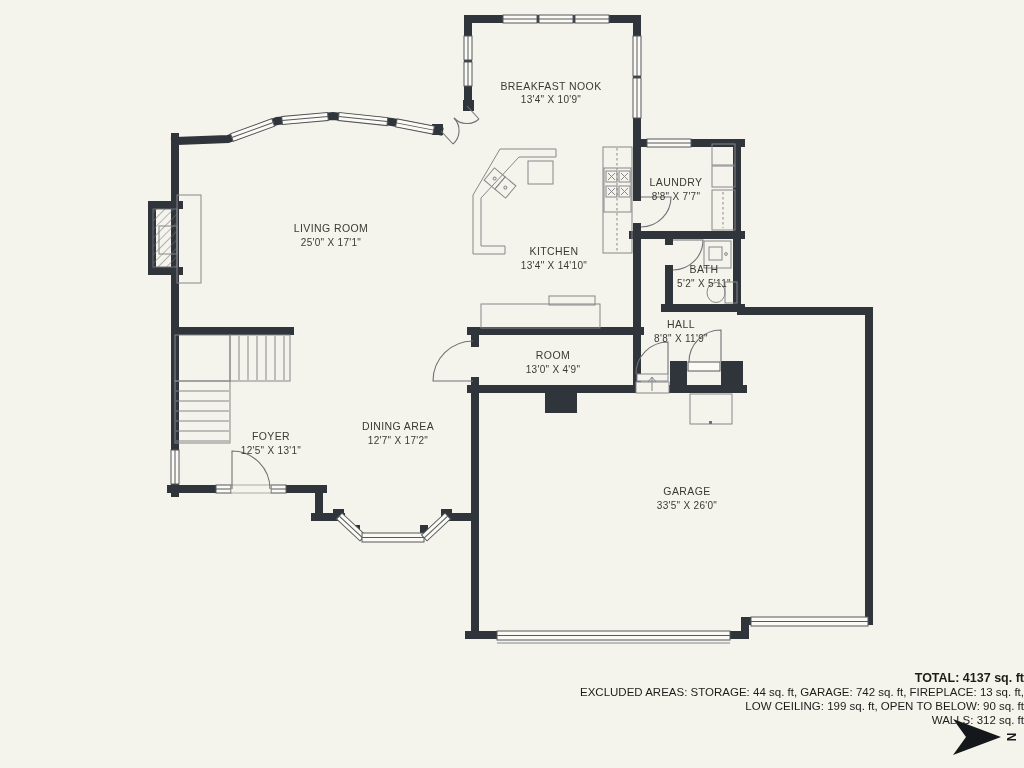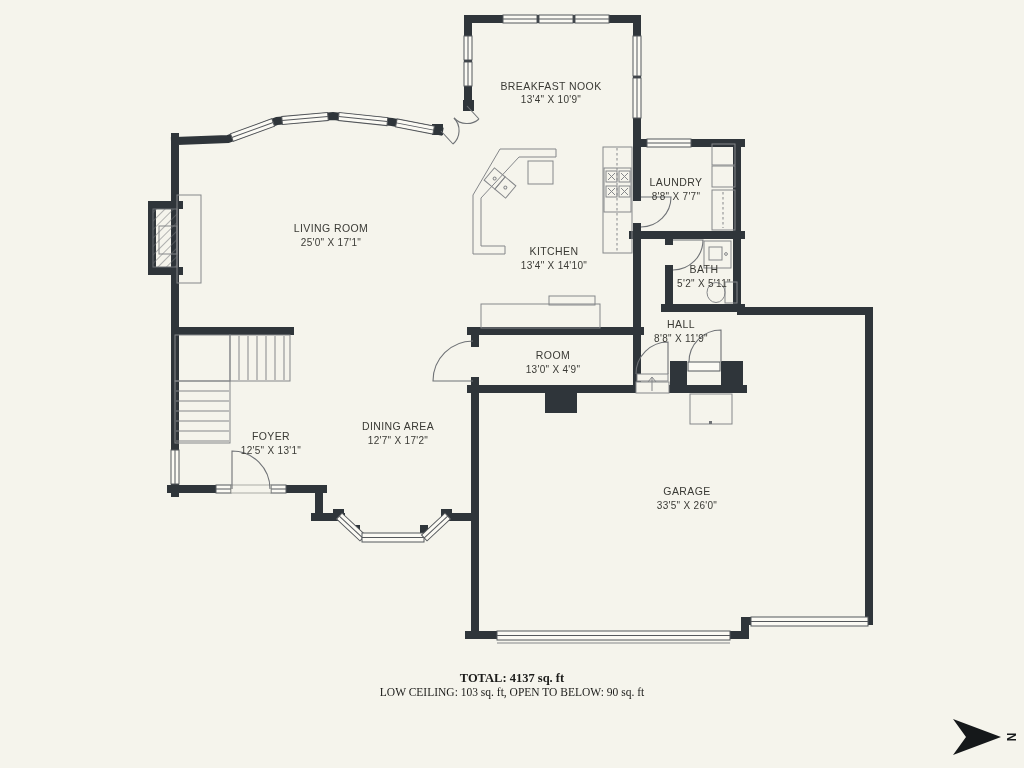--- a/index.html
+++ b/index.html
@@ -14,22 +14,22 @@
   .wallfill{fill:#2f353a;stroke:none;}
   .win{fill:#fbfaf4;stroke:#55585c;stroke-width:1;}
   .winline{stroke:#55585c;stroke-width:1;fill:none;}
   .fix{stroke:#85878a;stroke-width:1;fill:none;}
   .fixw{stroke:#85878a;stroke-width:1;fill:#f5f4ec;}
   .door{stroke:#6f7276;stroke-width:1.1;fill:none;}
   .dash{stroke:#85878a;stroke-width:1;fill:none;stroke-dasharray:2.5 2.5;}
   .rname{font-size:10.5px;fill:#3a3a35;text-anchor:middle;letter-spacing:.4px;}
   .rdims{font-size:10px;fill:#3a3a35;text-anchor:middle;letter-spacing:.3px;}
   #summary{
-    position:absolute;left:0;right:0;top:671px;text-align:center;
-    color:#1c1c1a;font-size:11.5px;line-height:14px;font-family:Liberation Serif, serif;
+    position:absolute;left:0;right:0;top:671px;text-align:right;
+    color:#1c1c1a;font-size:11.5px;line-height:14px;
   }
   #summary .total{font-size:12.5px;font-weight:bold;}
 </style>
 </head>
 <body>
 
 <svg id="plan-svg" width="1024" height="768" viewBox="0 0 1024 768" xmlns="http://www.w3.org/2000/svg">
 
   <defs>
     <pattern id="hatch" width="6" height="6" patternUnits="userSpaceOnUse" patternTransform="rotate(45)">
@@ -313,14 +313,16 @@
   </g>
 
   <g>
     <polygon points="953,719 1001,737 953,755 966,737" fill="#15181a"></polygon>
     <text x="1007" y="737" font-size="12" font-weight="bold" fill="#15181a" text-anchor="middle" transform="rotate(90 1007 737)">N</text>
   </g>
 </svg>
 
 <div id="summary">
   <div class="total">TOTAL: 4137 sq. ft</div>
-  <div>LOW CEILING: 103 sq. ft, OPEN TO BELOW: 90 sq. ft</div>
+  <div>EXCLUDED AREAS: STORAGE: 44 sq. ft, GARAGE: 742 sq. ft, FIREPLACE: 13 sq. ft,</div>
+  <div>LOW CEILING: 199 sq. ft, OPEN TO BELOW: 90 sq. ft</div>
+  <div>WALLS: 312 sq. ft</div>
 </div>
 
 </body></html>

